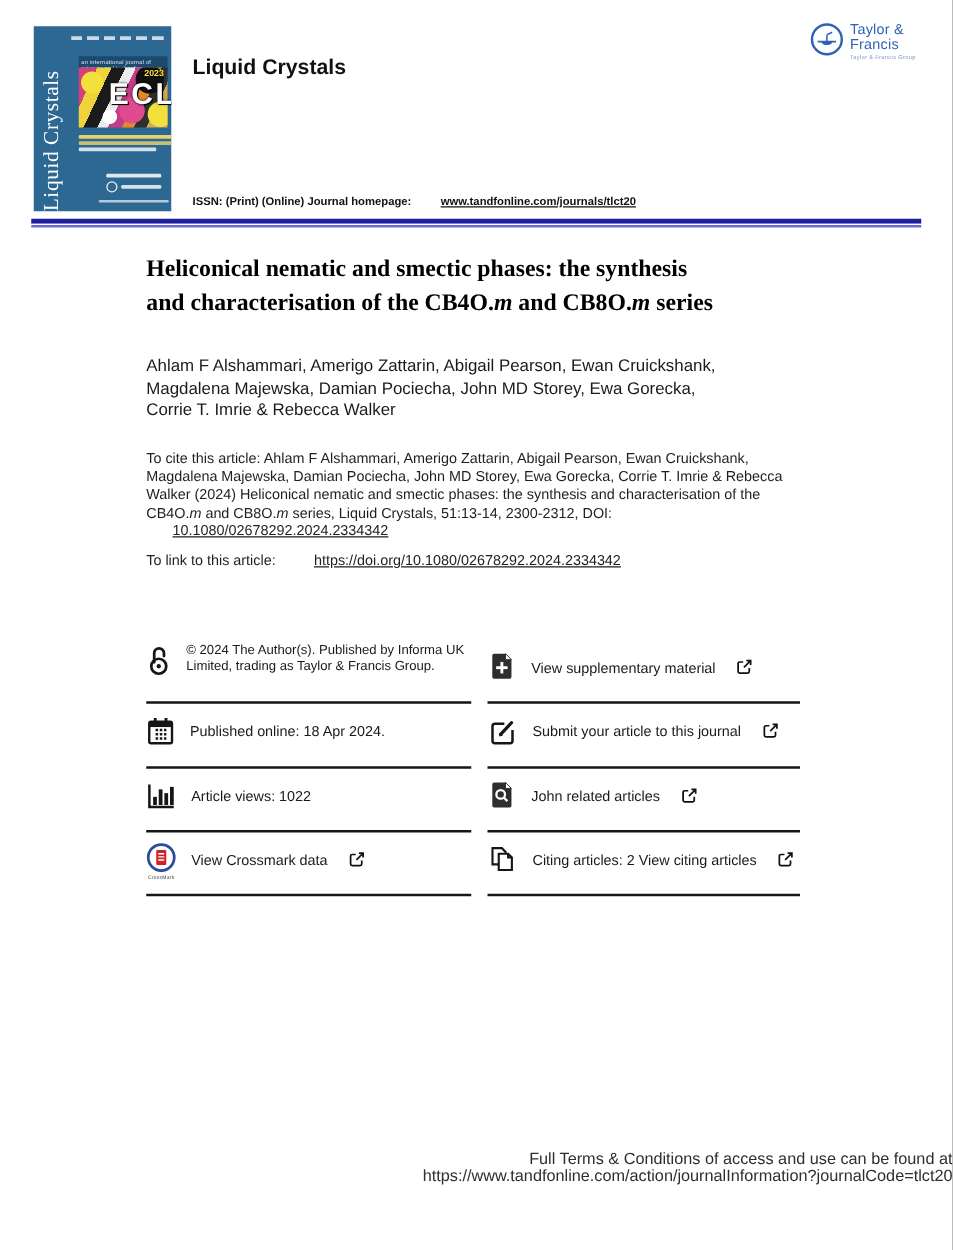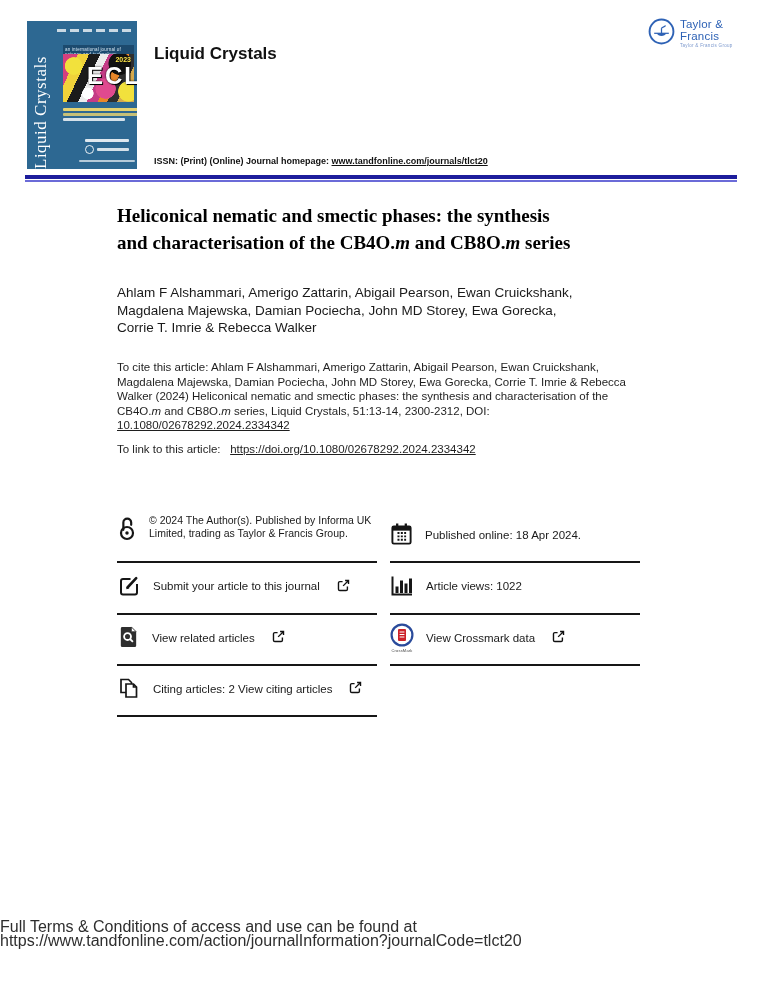--- a/index.html
+++ b/index.html
@@ -70,39 +70,39 @@
   
   .title { position:absolute; left:117px; top:202px; width:540px;
     font-family:"Liberation Serif", serif; font-weight:bold; font-size:19px; line-height:27px; color:#000; }
   .title .it { font-style:italic; }
   .authors { position:absolute; left:117px; top:284px; width:540px;
     font-size:13.5px; line-height:17.5px; color:#1a1a1a; }
   .cite { position:absolute; left:117px; top:360px; width:530px;
     font-size:11.5px; line-height:14.5px; color:#1f1f1f; }
   .cite .bold, .linkline .bold { font-weight:normal; }
   .cite .it { font-style:italic; }
-  .u { text-decoration:underline; color:inherit; }
+  .u { text-decoration:underline; color:inherit;margin-left:21px; }
   .linkline { position:absolute; left:117px; top:443px; font-size:11.5px; color:#1f1f1f;text-align:right; }
 
   
   .infogrid { position:absolute; left:117px; top:512px; width:523px;
     display:grid; grid-template-columns:260px 250px; column-gap:13px;
     grid-template-rows:51px 52px 51px 51px; grid-auto-flow:row; }
   .cell { border-bottom:2px solid #161616; display:flex; align-items:center; gap:12px;
     padding:2px 0 6px 0; font-size:11.5px; color:#1a1a1a; }
   .cell.small { font-size:10.5px; line-height:13px; align-items:flex-start; }
   .cell.small .ic { margin-top:1px; }
   .ic { flex:0 0 auto; }
   .ext { margin-left:5px; vertical-align:-2px; }
   .cm-wrap { display:flex; flex-direction:column; align-items:center; }
   .cm-caption { font-size:4px; color:#444; margin-top:1px; letter-spacing:.2px; }
 
   
-  .footer { position:absolute; left:0; right:0; top:920px; text-align:left;
-    font-size:16px; line-height:14px; color:#2e2e2e; }
+  .footer { position:absolute; left:0; right:0; top:920px; text-align:right;
+    font-size:13px; line-height:14px; color:#2e2e2e; }
 </style>
 </head>
 <body>
 
 <div class="page">
 
   <div class="cover">
     <div class="cover-topline"></div>
     <div class="cover-vtitle">Liquid Crystals</div>
     <div class="cover-tagline">an international journal of science and technology</div>
@@ -177,20 +177,37 @@
       <span class="ic">
         <svg width="20" height="26" viewBox="0 0 22 28">
           <path d="M7 16 V8 a4.3 4.3 0 0 1 8.6 0 V10.5" fill="none" stroke="#161616" stroke-width="2.4" stroke-linecap="round"></path>
           <circle cx="11" cy="19.5" r="6.6" fill="none" stroke="#161616" stroke-width="2.4"></circle>
           <circle cx="11" cy="19.5" r="1.9" fill="#161616"></circle>
         </svg>
       </span>
       <span>© 2024 The Author(s). Published by Informa UK Limited, trading as Taylor &amp; Francis Group.</span>
     </div>
 
+    <div class="cell">
+      <span class="ic">
+        <svg width="23" height="24" viewBox="0 0 24 24">
+          <path d="M4 3 a1.5 1.5 0 0 1 1.5-1.5 H15 l5 5 V21 a1.5 1.5 0 0 1 -1.5 1.5 H5.5 A1.5 1.5 0 0 1 4 21 Z" fill="#2e2e2e"></path>
+          <path d="M15 1.5 l5 5 h-5 z" fill="#ffffff" stroke="#2e2e2e" stroke-width=".8"></path>
+          <rect x="7.2" y="12" width="9.6" height="2.4" fill="#fff"></rect>
+          <rect x="10.8" y="8.4" width="2.4" height="9.6" fill="#fff"></rect>
+        </svg>
+      </span>
+      <span>View supplementary material</span>
+      <span class="ext">
+        <svg width="13" height="13" viewBox="0 0 14 14">
+          <path d="M6 2.8 H3 A1.4 1.4 0 0 0 1.6 4.2 V11 A1.4 1.4 0 0 0 3 12.4 H9.8 A1.4 1.4 0 0 0 11.2 11 V8" fill="none" stroke="#111" stroke-width="1.5"></path>
+          <path d="M6.6 7.4 L12.2 1.8 M8.7 1.6 h3.7 v3.7" fill="none" stroke="#111" stroke-width="1.5"></path>
+        </svg>
+      </span>
+    </div>
 
     <div class="cell">
       <span class="ic">
         <svg width="23" height="24" viewBox="0 0 24 24">
           <rect x="2.5" y="4" width="19" height="18" rx="1.5" fill="none" stroke="#161616" stroke-width="2"></rect>
           <rect x="2.5" y="4" width="19" height="4.5" fill="#161616"></rect>
           <path d="M7.5 1 v5 M16.5 1 v5" stroke="#161616" stroke-width="2.4"></path>
           <path d="M7.8 11 h9 M7.8 14.5 h9 M7.8 18 h9" stroke="#161616" stroke-width="2" stroke-dasharray="2.1 1.4"></path>
         </svg>
       </span>
@@ -230,21 +247,21 @@
 
     <div class="cell">
       <span class="ic">
         <svg width="23" height="24" viewBox="0 0 24 24">
           <path d="M4 3 a1.5 1.5 0 0 1 1.5-1.5 H15 l5 5 V21 a1.5 1.5 0 0 1 -1.5 1.5 H5.5 A1.5 1.5 0 0 1 4 21 Z" fill="#2e2e2e"></path>
           <path d="M15 1.5 l5 5 h-5 z" fill="#ffffff" stroke="#2e2e2e" stroke-width=".8"></path>
           <circle cx="11" cy="11.5" r="3.6" fill="none" stroke="#fff" stroke-width="1.9"></circle>
           <path d="M13.6 14.1 L16.6 17.1" stroke="#fff" stroke-width="1.9"></path>
         </svg>
       </span>
-      <span>View related articles</span>
+      <span>John related articles</span>
       <span class="ext">
         <svg width="13" height="13" viewBox="0 0 14 14">
           <path d="M6 2.8 H3 A1.4 1.4 0 0 0 1.6 4.2 V11 A1.4 1.4 0 0 0 3 12.4 H9.8 A1.4 1.4 0 0 0 11.2 11 V8" fill="none" stroke="#111" stroke-width="1.5"></path>
           <path d="M6.6 7.4 L12.2 1.8 M8.7 1.6 h3.7 v3.7" fill="none" stroke="#111" stroke-width="1.5"></path>
         </svg>
       </span>
     </div>
 
     <div class="cell">
       <span class="ic cm-wrap">

